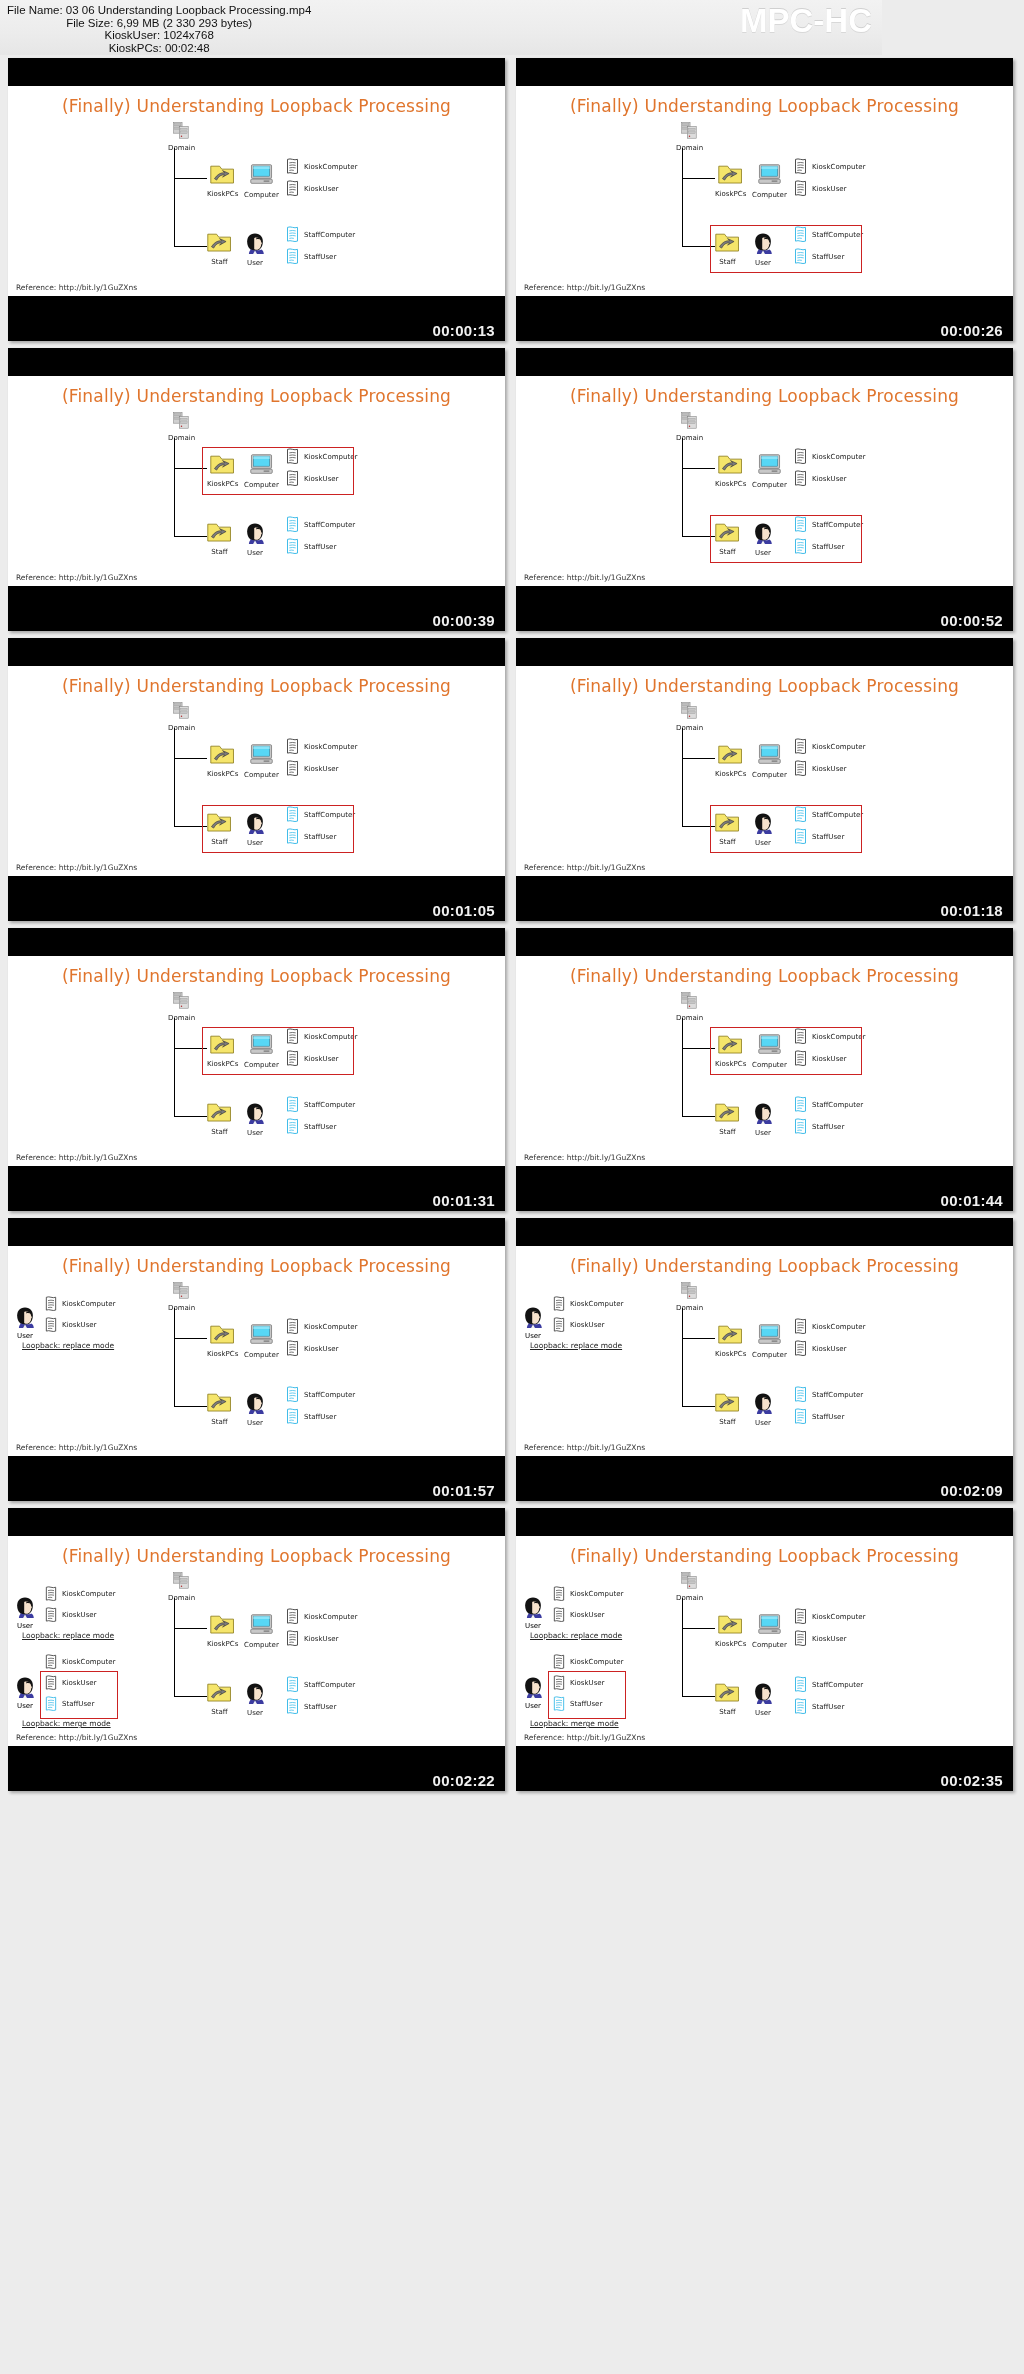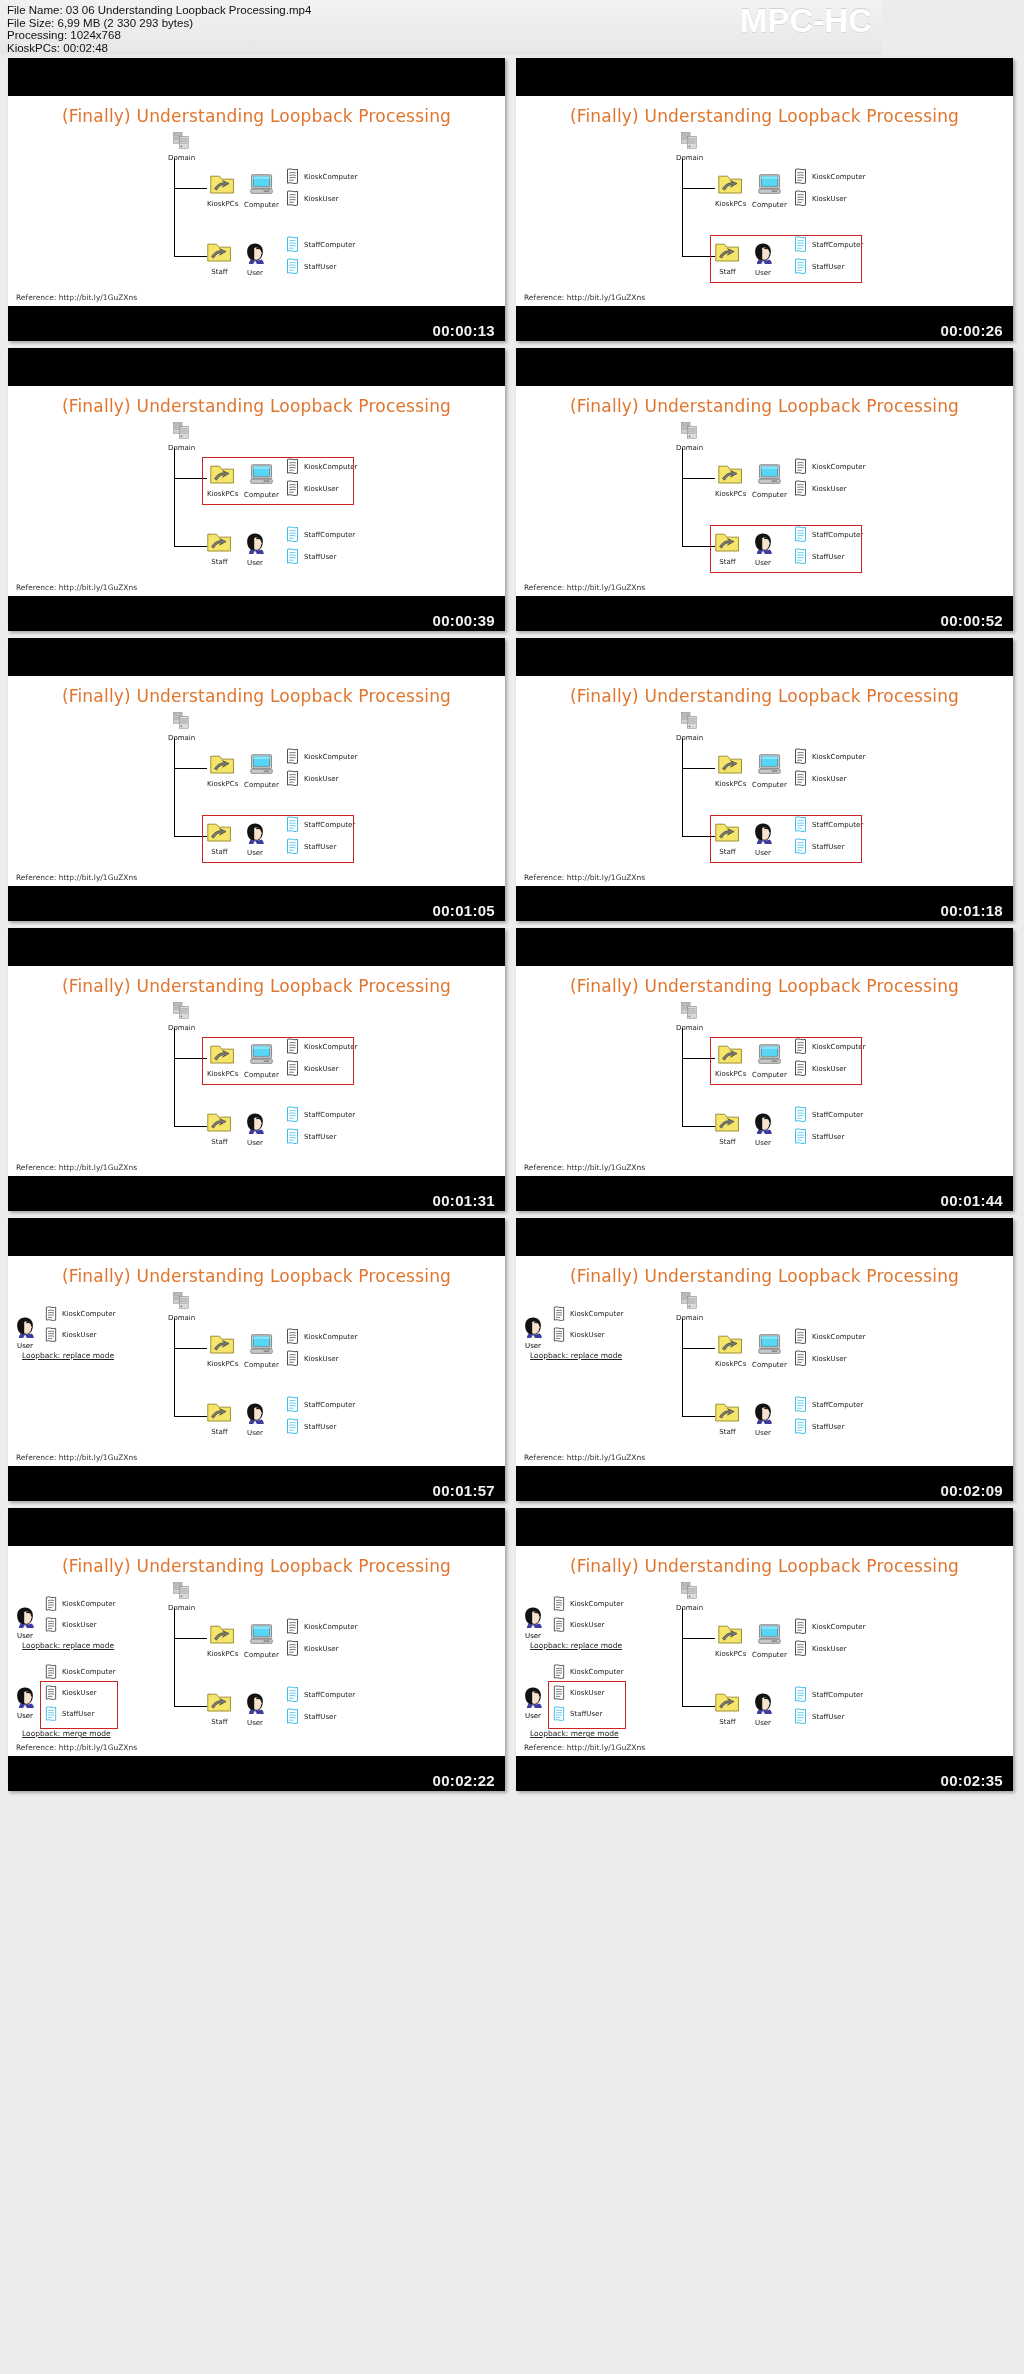--- a/index.html
+++ b/index.html
@@ -7,20 +7,21 @@
     width:1024px;height:2374px;
     background:#ececec;
     font-family:"Liberation Sans", sans-serif;
     overflow:hidden;
     position:relative;
   }
   
   #header{
     position:absolute;left:0;top:0;width:882px;height:55px;
     background:linear-gradient(to bottom,#f2f2f2 0%,#ececec 60%,#e6e6e6 100%);
+    text-align:center;
   }
   #header .lines{
     position:absolute;left:7px;top:4px;
     font-size:11.5px;line-height:12.6px;color:#111;
     white-space:nowrap;
   }
   #watermark{
     position:absolute;right:10px;top:2px;
     font-size:33px;font-weight:bold;letter-spacing:0px;
     color:#ffffff;
@@ -33,21 +34,21 @@
   }
   .thumb{
     position:absolute;
     width:497px;height:283px;
     background:#000;
     box-shadow:2px 2px 3px rgba(0,0,0,0.30);
     overflow:hidden;
   }
   .slide{
     position:absolute;left:0;right:0;
-    top:38px;height:210px;
+    top:28px;height:210px;
     background:#ffffff;
     overflow:hidden;
   }
   .tstamp{
     position:absolute;right:10px;bottom:2px;
     color:#f0f0f0;font-size:15px;font-weight:bold;
     font-family:"Liberation Sans", sans-serif;
     letter-spacing:.3px;
   }
   
@@ -90,21 +91,21 @@
   .ic{position:relative;display:inline-block;}
   .ic svg{display:block;}
 </style>
 </head>
 <body>
 
 <div id="header">
   <div class="lines">
     <div>File Name: 03 06 Understanding Loopback Processing.mp4</div>
     <div>File Size: 6,99 MB (2 330 293 bytes)</div>
-    <div>Processing: 1024x768</div>
+    <div>KioskUser: 1024x768</div>
     <div>KioskPCs: 00:02:48</div>
   </div>
   <div id="watermark">MPC-HC</div>
 </div>
 
 <div id="sheet">
     <div class="thumb" style="left: 8px; top: 3px;">
     <div class="slide">
 
       <div class="stitle">(Finally) Understanding Loopback Processing</div>

